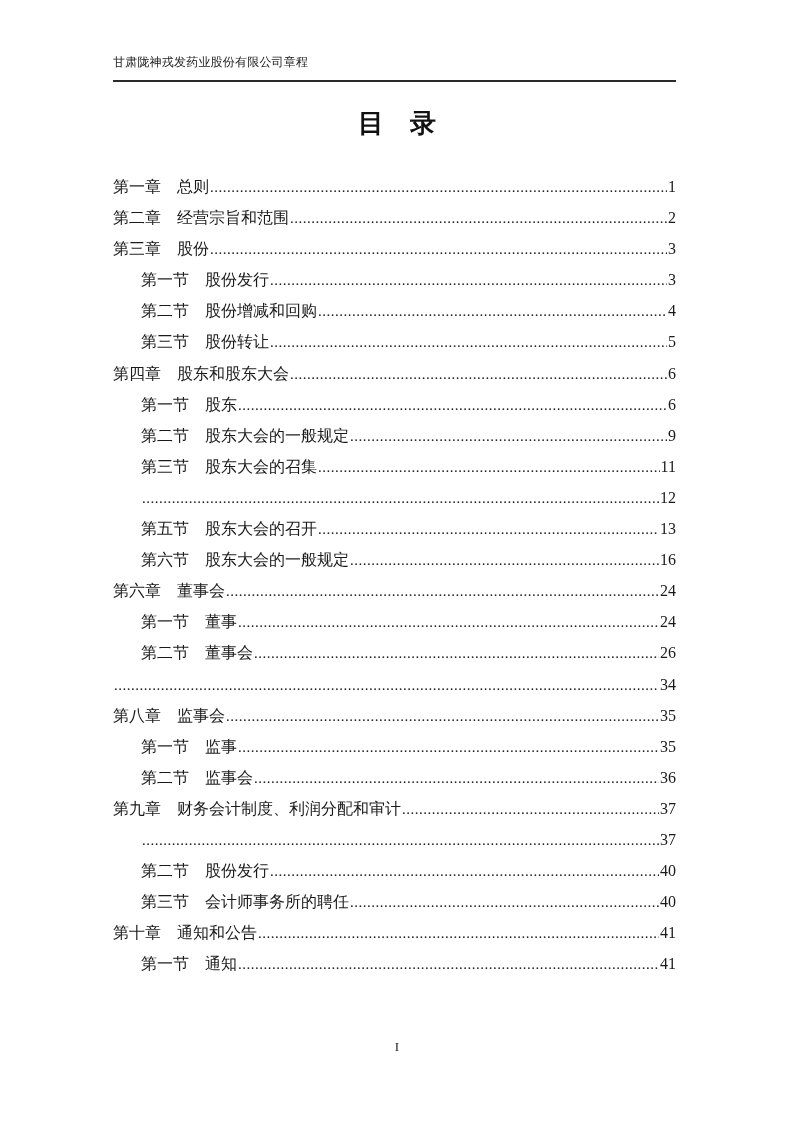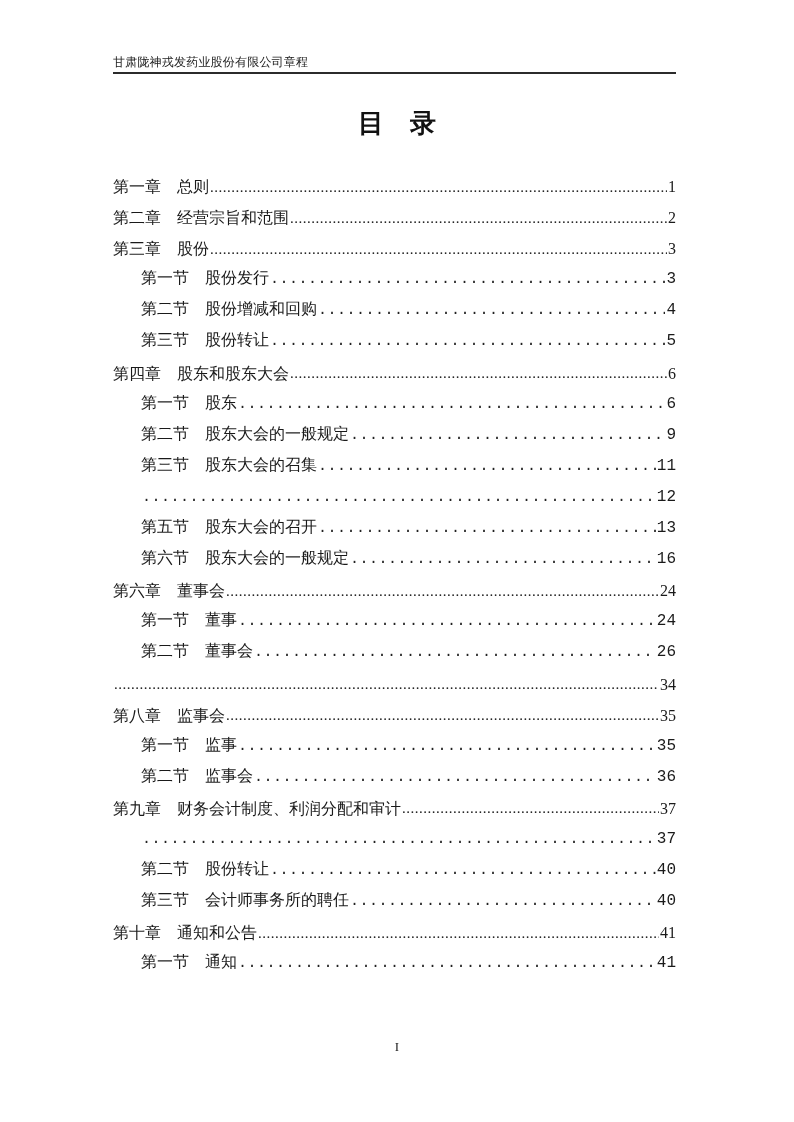--- a/index.html
+++ b/index.html
@@ -19,21 +19,21 @@
   
   .page-header {
     position: absolute;
     top: 55px;
     left: 113px;
     width: 563px;
     font-size: 12px;
     line-height: 15px;
     letter-spacing: 0.2px;
     color: #1c1c1c;
-    padding-bottom: 2px;
+    padding-bottom: 10px;
     border-bottom: 2px solid #2b2b2b;
   }
   
   .doc-title {
     position: absolute;
     top: 108px;
     left: 0;
     width: 794px;
     text-align: center;
     font-size: 26px;
@@ -44,28 +44,27 @@
   
   .toc {
     position: absolute;
     top: 171px;
     left: 113px;
     width: 563px;
     font-size: 16px;
   }
   .toc-entry {
     display: flex;
-    align-items: center;
+    align-items: flex-start;
     height: 31.1px;
     line-height: 31.1px;
     white-space: nowrap;
   }
   .toc-entry.level2 {
     padding-left: 28px;
-    font-family: Liberation Mono, monospace;
   }
   .toc-entry-label {
     flex: 0 0 auto;
     color: #1a1a1a;
   }
   .toc-leader-dots {
     flex: 1 1 auto;
     overflow: hidden;
     margin: 0 1px;
     color: #222222;
@@ -203,21 +202,21 @@
       <div class="toc-entry level1">
       <span class="toc-entry-label">第九章　财务会计制度、利润分配和审计</span>
       <span class="toc-leader-dots"></span>
       <span class="toc-entry-page">37</span>
     </div>
       <div class="toc-entry level2">
       <span class="toc-leader-dots"></span>
       <span class="toc-entry-page">37</span>
     </div>
       <div class="toc-entry level2">
-      <span class="toc-entry-label">第二节　股份转让</span>
+      <span class="toc-entry-label">第二节　股份发行</span>
       <span class="toc-leader-dots"></span>
       <span class="toc-entry-page">40</span>
     </div>
       <div class="toc-entry level2">
       <span class="toc-entry-label">第三节　会计师事务所的聘任</span>
       <span class="toc-leader-dots"></span>
       <span class="toc-entry-page">40</span>
     </div>
       <div class="toc-entry level1">
       <span class="toc-entry-label">第十章　通知和公告</span>

